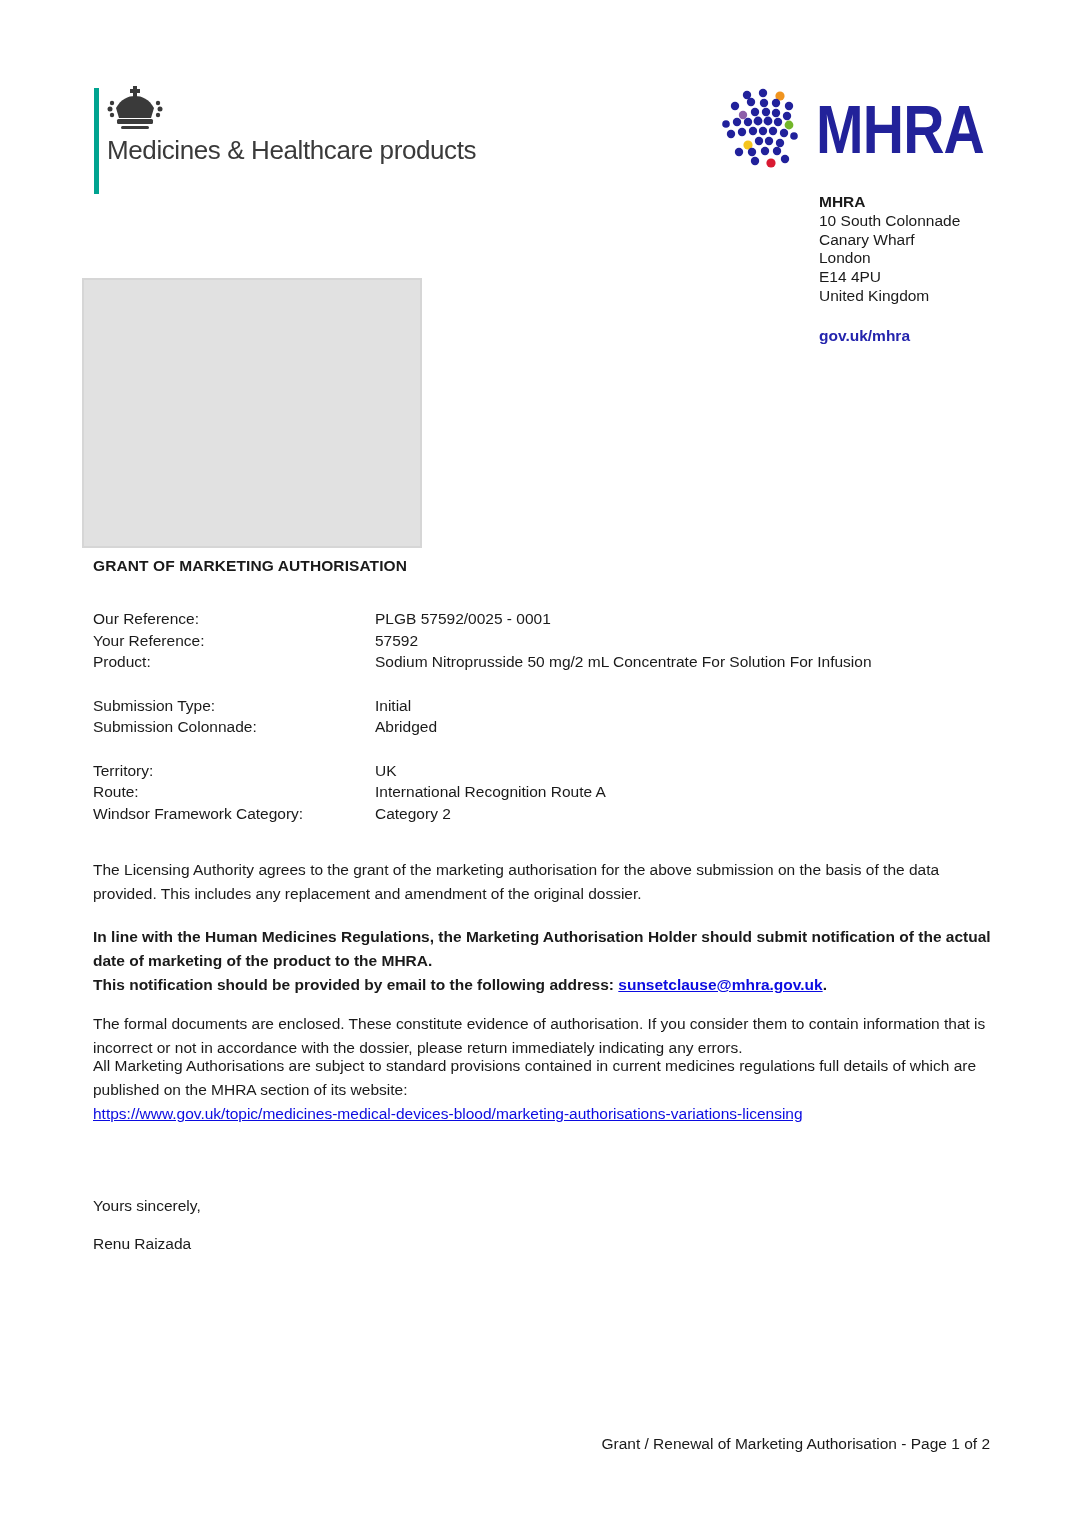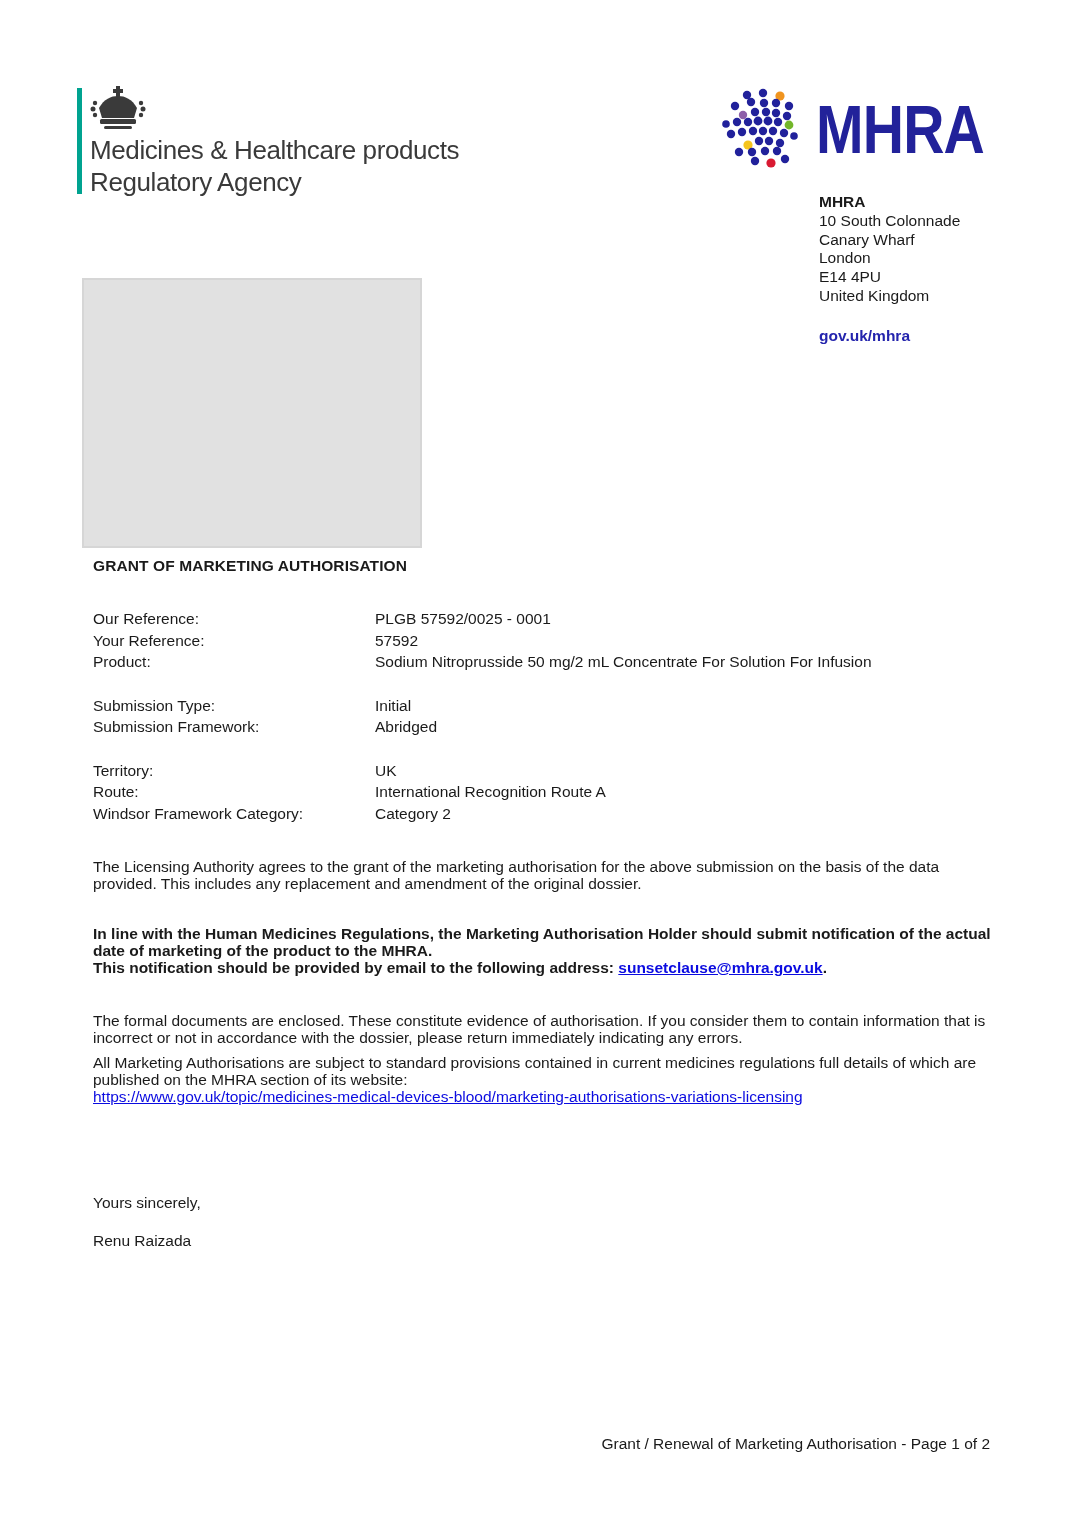--- a/index.html
+++ b/index.html
@@ -2,21 +2,21 @@
 <html style="--brand-blue: #22229a; --teal-bar: #00a390; --link-blue: #0b0be0; --govuk-blue: #2424ad; --text-dark: #1a1a1a; --logo-gray: #3a3a3a; --redaction-fill: #e1e1e1; --redaction-border: #d6d6d6; --dot-blue: #21219b; --dot-orange: #f0941f; --dot-purple: #8d5fa9; --dot-green: #72b629; --dot-yellow: #f5c41e; --dot-red: #d91a32;"><head>
 <meta charset="utf-8">
 <style>
   html,body{margin:0;padding:0;background:#888;}
   .page{
     position:relative;width:1080px;height:1529px;background:#fff;
     font-family:"Liberation Sans","DejaVu Sans",sans-serif;
     color:var(--text-dark,#1a1a1a);overflow:hidden;margin:0 auto;
   }
   
-  .dept-logo{position:absolute;left:77px;top:86px;width:440px;height:110px;}
+  .dept-logo{position:absolute;left:94px;top:86px;width:440px;height:110px;}
   .dept-bar{position:absolute;left:0;top:2px;width:5px;height:106px;background:var(--teal-bar,#00a390);}
   .dept-crest{position:absolute;left:13px;top:0;}
   .dept-text{position:absolute;left:13px;top:48px;font-size:26px;line-height:32px;
     color:var(--logo-gray,#3a3a3a);letter-spacing:-0.4px;white-space:nowrap;}
   
   .mhra-logo{position:absolute;left:722px;top:86px;width:280px;height:90px;}
   .mhra-dots{position:absolute;left:0;top:2px;}
   .mhra-wordmark{position:absolute;left:94px;top:6px;font-size:68px;line-height:74px;
     font-weight:bold;color:var(--brand-blue,#22229a);letter-spacing:-1px;
     transform:scaleX(.84);transform-origin:left center;}
@@ -30,21 +30,21 @@
     text-decoration:none;display:inline-block;}
   
   .redaction-box{position:absolute;left:82px;top:278px;width:336px;height:266px;
     background:var(--redaction-fill,#e1e1e1);border:2px solid var(--redaction-border,#d6d6d6);}
   
   .heading{position:absolute;left:93px;top:557px;font-size:15.5px;font-weight:bold;letter-spacing:0.1px;}
   .ref-table{position:absolute;left:93px;top:608px;width:905px;font-size:15.5px;line-height:21.5px;}
   .ref-group{margin-bottom:22px;}
   .ref-row{display:flex;}
   .ref-label{width:282px;flex:0 0 282px;}
-  .para{position:absolute;left:93px;width:905px;font-size:15.5px;line-height:17px;}
+  .para{position:absolute;left:93px;width:905px;font-size:15.5px;line-height:24px;}
   .para-licensing{top:858px;}
   .para-notification{top:925px;font-weight:bold;}
   .para-formal{top:1012px;}
   .para-provisions{top:1054px;}
   .closing{top:1166px;margin-top:28px;}
   .signatory{top:1232px;}
   a.doc-link{color:var(--link-blue,#0b0be0);text-decoration:underline;}
   .page-footer{position:absolute;right:90px;top:1435px;font-size:15.5px;}
 </style>
 </head>
@@ -62,21 +62,20 @@
       <rect x="14" y="40" width="28" height="3" rx="1.5"></rect>
       <circle cx="5" cy="17" r="2.2"></circle>
         <circle cx="3" cy="23" r="2.5"></circle>
         <circle cx="5" cy="29" r="2.2"></circle>
       <circle cx="51" cy="17" r="2.2"></circle>
         <circle cx="53" cy="23" r="2.5"></circle>
         <circle cx="51" cy="29" r="2.2"></circle>
     </svg>
     <div class="dept-text">
       <div>Medicines &amp; Healthcare products</div>
-      <div>Regulatory Agency</div>
     </div>
   </div>
 
   <div class="mhra-logo">
     <svg class="mhra-dots" width="88" height="82" viewBox="0 0 88 82">
       <circle class="dot-b" cx="25" cy="7" r="4.2"></circle>
         <circle class="dot-b" cx="41" cy="5" r="4.2"></circle>
         <circle class="dot-o" cx="58" cy="8" r="4.6"></circle>
       <circle class="dot-b" cx="13" cy="18" r="4.2"></circle>
         <circle class="dot-b" cx="29" cy="14" r="4.2"></circle>
@@ -145,21 +144,21 @@
         <span class="ref-label">Product:</span>
         <span class="ref-value">Sodium Nitroprusside 50 mg/2 mL Concentrate For Solution For Infusion</span>
       </div>
     </div>
     <div class="ref-group">
       <div class="ref-row">
         <span class="ref-label">Submission Type:</span>
         <span class="ref-value">Initial</span>
       </div>
       <div class="ref-row">
-        <span class="ref-label">Submission Framework:</span>
+        <span class="ref-label">Submission Colonnade:</span>
         <span class="ref-value">Abridged</span>
       </div>
     </div>
     <div class="ref-group">
       <div class="ref-row">
         <span class="ref-label">Territory:</span>
         <span class="ref-value">UK</span>
       </div>
       <div class="ref-row">
         <span class="ref-label">Route:</span>

